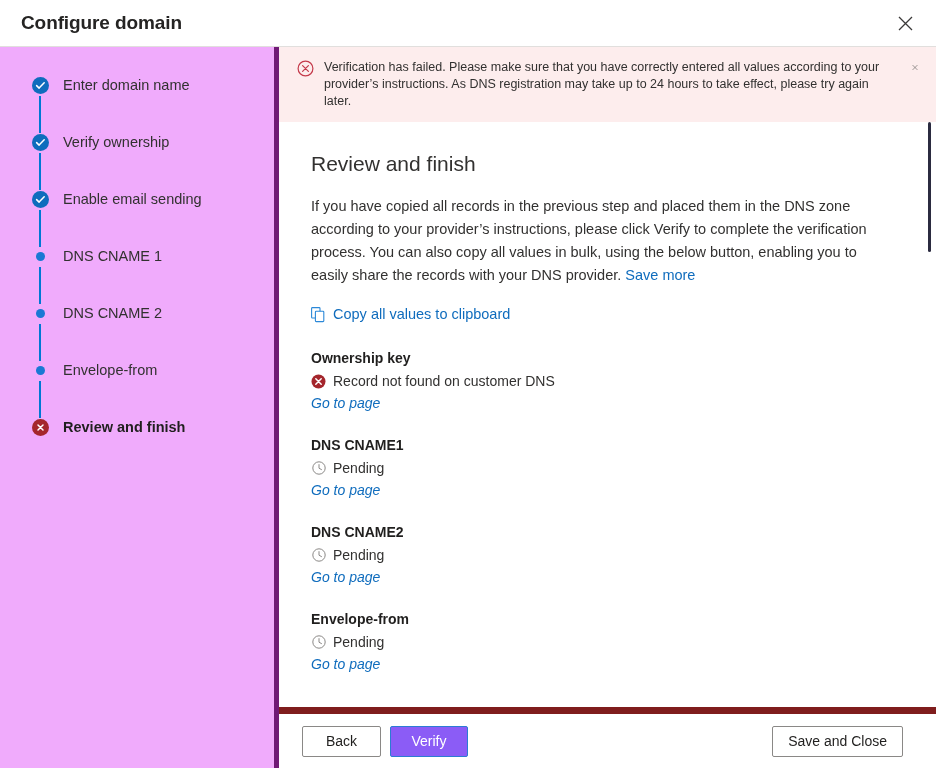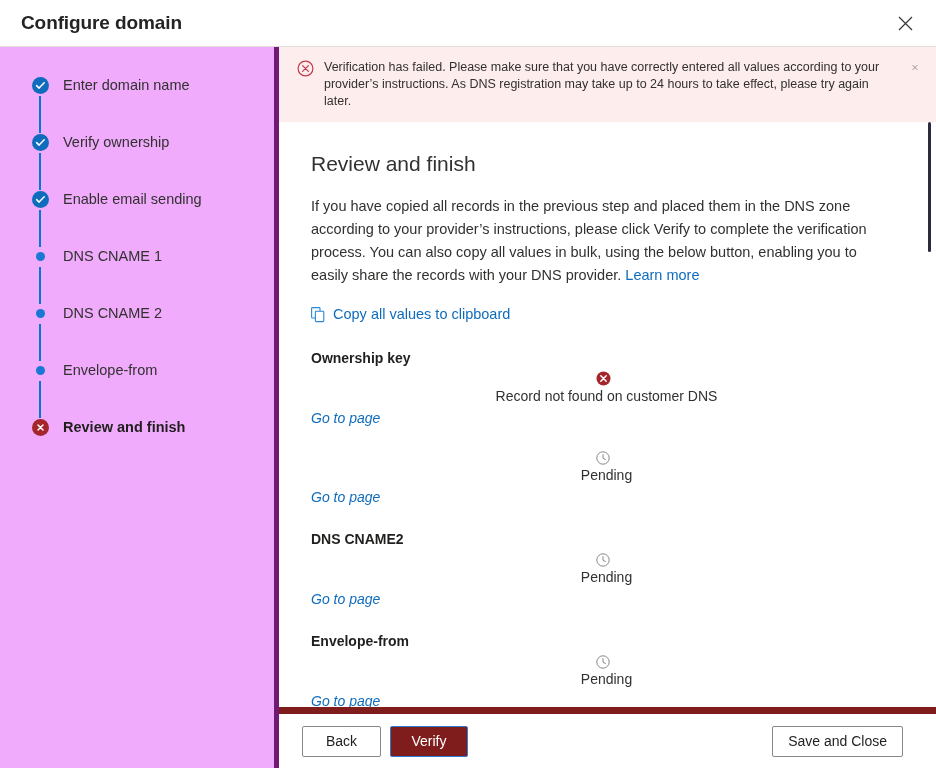--- a/index.html
+++ b/index.html
@@ -234,21 +234,20 @@
     font-size: 14px;
     font-weight: bold;
     color: #201f1e;
     line-height: 20px;
     margin-bottom: 3px;
   }
   .record-status {
     display: flex;
     align-items: center;
     margin-bottom: 2px;
-    flex-direction: column;
   }
   .status-icon {
     width: 15px; height: 15px;
     min-width: 15px;
     margin-right: 7px;
     display: flex;
     align-items: center;
     justify-content: center;
   }
   .status-text {
@@ -285,21 +284,21 @@
     border-radius: 2px;
     cursor: pointer;
     line-height: 29px;
   }
   .btn-default {
     background: #ffffff;
     border: 1px solid #8a8886;
     color: #201f1e;
   }
   .btn-primary {
-    background: #7f1d1d;
+    background: #8b5cf6;
     border: 1px solid #2b7cd3;
     color: #ffffff;
     font-weight: normal;
     margin-left: 9px;
     min-width: 78px;
   }
   .footer-spacer { flex: 1; }
   .btn-save { min-width: 117px; }
 
   
@@ -423,21 +422,21 @@
           <svg width="11" height="11" viewBox="0 0 11 11">
             <path d="M1 1 L10 10 M10 1 L1 10" stroke="#605e5c" stroke-width="1.1" fill="none"></path>
           </svg>
         </button>
       </div>
 
       <div class="content">
 
         <h1 class="content-title">Review and finish</h1>
 
-        <p class="content-desc"><span>If you have copied all records in the previous step and placed them in the DNS zone according to your provider’s instructions, please click Verify to complete the verification process. You can also copy all values in bulk, using the below button, enabling you to easily share the records with your DNS provider. </span><a class="link">Learn more</a></p>
+        <p class="content-desc"><span>If you have copied all records in the previous step and placed them in the DNS zone according to your provider’s instructions, please click Verify to complete the verification process. You can also copy all values in bulk, using the below button, enabling you to easily share the records with your DNS provider. </span><a class="link">Save more</a></p>
 
         <div class="copy-row">
           <span class="copy-icon">
             <svg width="15" height="16" viewBox="0 0 15 16">
               <rect x="0.6" y="0.6" width="8.4" height="10.4" rx="0.8" stroke="#2b88d8" stroke-width="1.1" fill="none"></rect>
               <rect x="4.4" y="4.2" width="8.4" height="10.4" rx="0.8" stroke="#2b88d8" stroke-width="1.1" fill="#ffffff"></rect>
             </svg>
           </span>
           <span class="copy-label">Copy all values to clipboard</span>
         </div>
@@ -450,20 +449,21 @@
                 <circle cx="7.5" cy="7.5" r="7" fill="#a4262c"></circle>
                 <path d="M4.8 4.8 L10.2 10.2 M10.2 4.8 L4.8 10.2" stroke="#ffffff" stroke-width="1.5" stroke-linecap="round"></path>
               </svg>
             </span>
             <span class="status-text">Record not found on customer DNS</span>
           </div>
           <a class="record-link">Go to page</a>
         </div>
 
         <div class="record">
+          <div class="record-title">DNS CNAME1</div>
           <div class="record-status">
             <span class="status-icon">
               <svg width="14" height="14" viewBox="0 0 14 14">
                 <circle cx="7" cy="7" r="6.2" stroke="#8a8886" stroke-width="1" fill="none"></circle>
                 <path d="M7 3.6 L7 7.2 L9.5 8.6" stroke="#8a8886" stroke-width="1" fill="none" stroke-linecap="round" stroke-linejoin="round"></path>
               </svg>
             </span>
             <span class="status-text">Pending</span>
           </div>
           <a class="record-link">Go to page</a>

